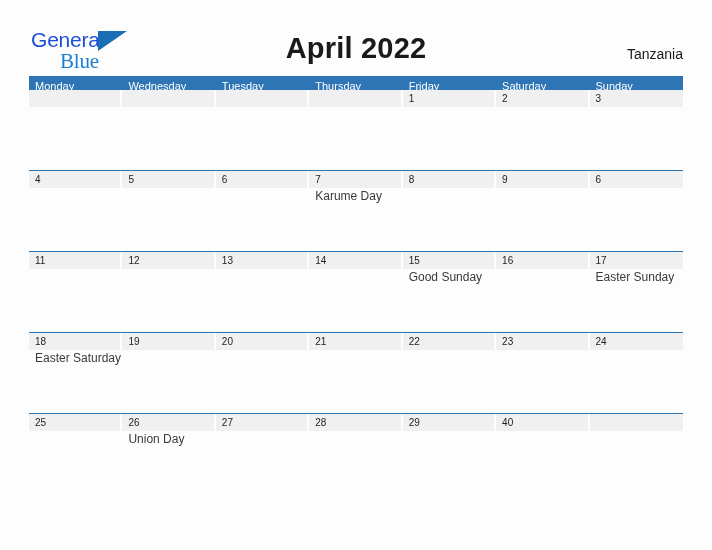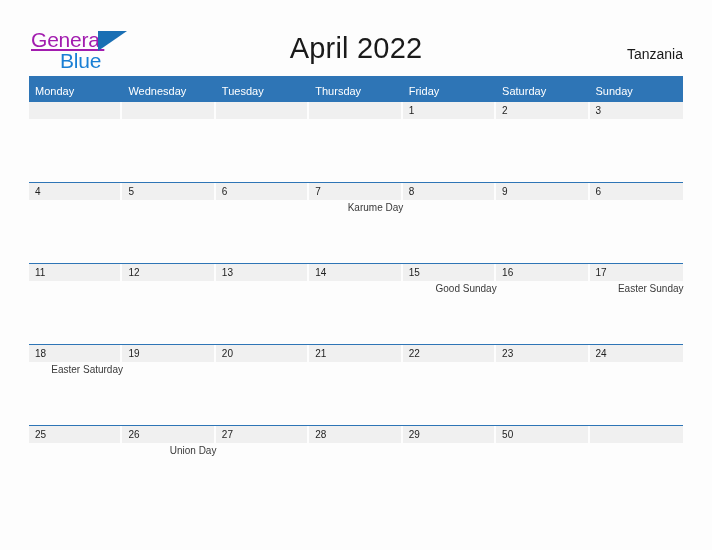--- a/index.html
+++ b/index.html
@@ -29,53 +29,53 @@
     left: 31px;
     top: 29px;
     width: 200px;
     height: 46px;
   }
   .logo-general {
     position: absolute;
     left: 0;
     top: 0;
     font-size: 21px;
-    color: #a21caf;
+    color: #1d4ed8;
     letter-spacing: -0.2px;
     line-height: 22px;
-    text-decoration: underline;
   }
   .logo-triangle {
     position: absolute;
     left: 67px;
     top: 2px;
     width: 0;
     height: 0;
     border-left: 29px solid #1a6fb4;
     border-bottom: 20px solid transparent;
   }
   .logo-blue {
     position: absolute;
     left: 29px;
     top: 21px;
     font-size: 21px;
     color: #1a7fd4;
     letter-spacing: -0.2px;
     line-height: 22px;
+    font-family: Liberation Serif, serif;
   }
 
   .month-title {
     position: absolute;
     left: 0;
     top: 32px;
     width: 712px;
     text-align: center;
     font-size: 29px;
     color: #1a1a1a;
-    font-weight: normal;
+    font-weight: bold;
     letter-spacing: 0.2px;
   }
 
   .country-label {
     position: absolute;
     right: 29px;
     top: 46px;
     font-size: 14px;
     color: #1a1a1a;
     text-align: center;
@@ -85,23 +85,22 @@
   .calendar {
     position: absolute;
     left: 29px;
     top: 76px;
     width: 654px;
   }
 
   .weekday-row {
     display: flex;
     width: 654px;
-    height: 26px;
+    height: 14px;
     background: #2e75b6;
-    align-items: flex-end;
   }
   .weekday-cell {
     width: 93.43px;
     box-sizing: border-box;
     padding-left: 6px;
     color: #ffffff;
     font-size: 11px;
     line-height: 21px;
     white-space: nowrap;
     overflow: hidden;
@@ -169,24 +168,23 @@
     top: 2px;
     font-size: 10px;
     color: #222222;
     line-height: 13px;
   }
   .day-event {
     position: absolute;
     left: 6px;
     top: 20px;
     width: 88px;
-    font-size: 10px;
+    font-size: 12px;
     color: #3a3a3a;
     line-height: 10px;
-    text-align: right;
   }
 </style>
 </head>
 <body>
 
 <div class="page-header">
 
   <div class="logo">
     <span class="logo-general">General</span>
     <span class="logo-triangle"></span>
@@ -375,21 +373,21 @@
           <div class="day-cell">
             <span class="day-number">27</span>
           </div>
           <div class="day-cell">
             <span class="day-number">28</span>
           </div>
           <div class="day-cell">
             <span class="day-number">29</span>
           </div>
           <div class="day-cell">
-            <span class="day-number">50</span>
+            <span class="day-number">40</span>
           </div>
           <div class="day-cell">
             <span class="day-number"></span>
           </div>
         </div>
       </div>
     </div>
 </div>
 
 </body></html>

